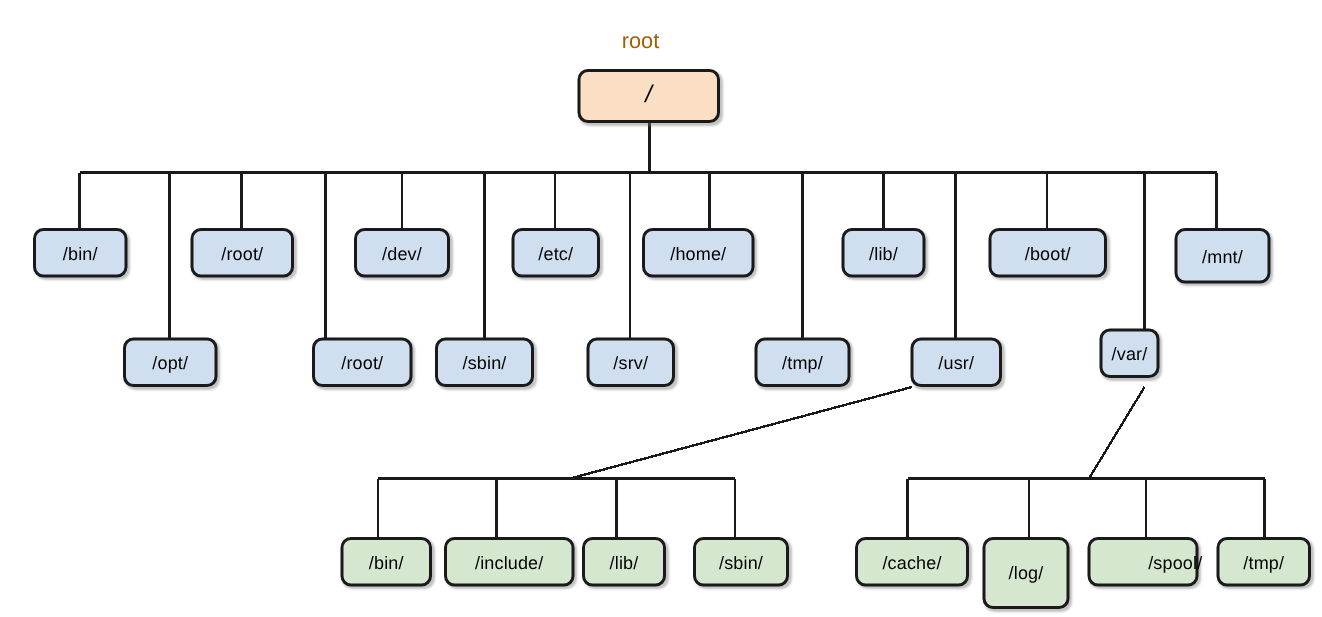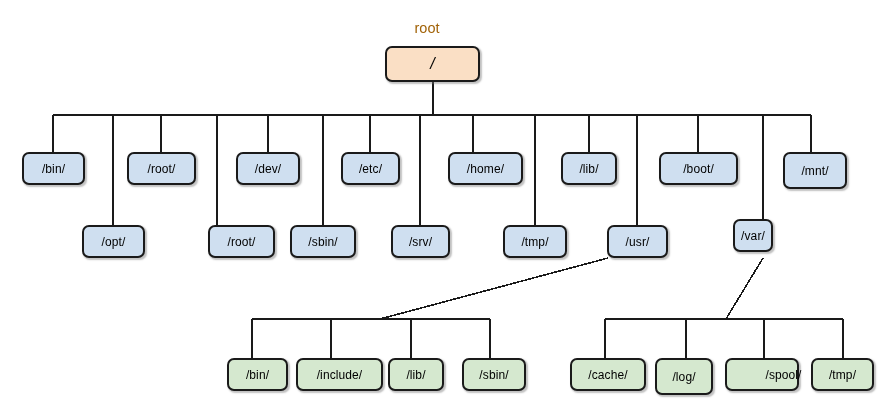--- a/index.html
+++ b/index.html
@@ -95,33 +95,33 @@
       <line x1="764" y1="319" x2="764" y2="358" stroke="#1a1a1a" stroke-width="1.6" shape-rendering="crispEdges"></line>
       <line x1="843" y1="319" x2="843" y2="358" stroke="#1a1a1a" stroke-width="1.6" shape-rendering="crispEdges"></line>
     </svg>
   <div id="nodes-layer">
       <div class="root-label" style="left: 414.5px; top: 20px;">root</div>
       <div class="node root-node" style="left: 385px; top: 46px; width: 95px; height: 36px;">/</div>
       <div class="node level1" style="left: 22px; top: 152px; width: 63px; height: 33px;">/bin/</div>
       <div class="node level1" style="left: 127px; top: 152px; width: 69px; height: 33px;">/root/</div>
       <div class="node level1" style="left: 236px; top: 152px; width: 64px; height: 33px;">/dev/</div>
       <div class="node level1" style="left: 341px; top: 152px; width: 59px; height: 33px;">/etc/</div>
-      <div class="node level1" style="left: 448px; top: 152px; width: 75px; height: 33px;">/home/</div>
+      <div class="node level1" style="left: 428px; top: 152px; width: 75px; height: 33px;">/home/</div>
       <div class="node level1" style="left: 561px; top: 152px; width: 56px; height: 33px;">/lib/</div>
       <div class="node level1" style="left: 659px; top: 152px; width: 79px; height: 33px;">/boot/</div>
       <div class="node level1" style="left: 783px; top: 152px; width: 64px; height: 37px;">/mnt/</div>
       <div class="node level1" style="left: 82px; top: 225px; width: 63px; height: 33px;">/opt/</div>
       <div class="node level1" style="left: 184px; top: 225px; width: 67px; height: 33px; margin-left: 24px;">/root/</div>
       <div class="node level1" style="left: 290px; top: 225px; width: 66px; height: 33px;">/sbin/</div>
       <div class="node level1" style="left: 391px; top: 225px; width: 59px; height: 33px;">/srv/</div>
       <div class="node level1" style="left: 503px; top: 225px; width: 64px; height: 33px;">/tmp/</div>
       <div class="node level1" style="left: 607px; top: 225px; width: 61px; height: 33px;">/usr/</div>
       <div class="node level1" style="left: 733px; top: 219px; width: 40px; height: 33px;">/var/</div>
       <div class="node level2" style="left: 227px; top: 358px; width: 61px; height: 33px;">/bin/</div>
       <div class="node level2" style="left: 296px; top: 358px; width: 87px; height: 33px;">/include/</div>
       <div class="node level2" style="left: 388px; top: 358px; width: 56px; height: 33px;">/lib/</div>
       <div class="node level2" style="left: 462px; top: 358px; width: 64px; height: 33px;">/sbin/</div>
       <div class="node level2" style="left: 570px; top: 358px; width: 76px; height: 33px;">/cache/</div>
-      <div class="node level2" style="left: 655px; top: 358px; width: 58px; height: 37px;">/log/</div>
+      <div class="node level2" style="left: 655px; top: 358px; width: 58px; height: 48px;">/log/</div>
       <div class="node level2" style="left: 725px; top: 358px; width: 74px; height: 33px; padding-left: 43px;">/spool/</div>
       <div class="node level2" style="left: 811px; top: 358px; width: 63px; height: 33px;">/tmp/</div>
     </div>
 </div>
 
 </body></html>

